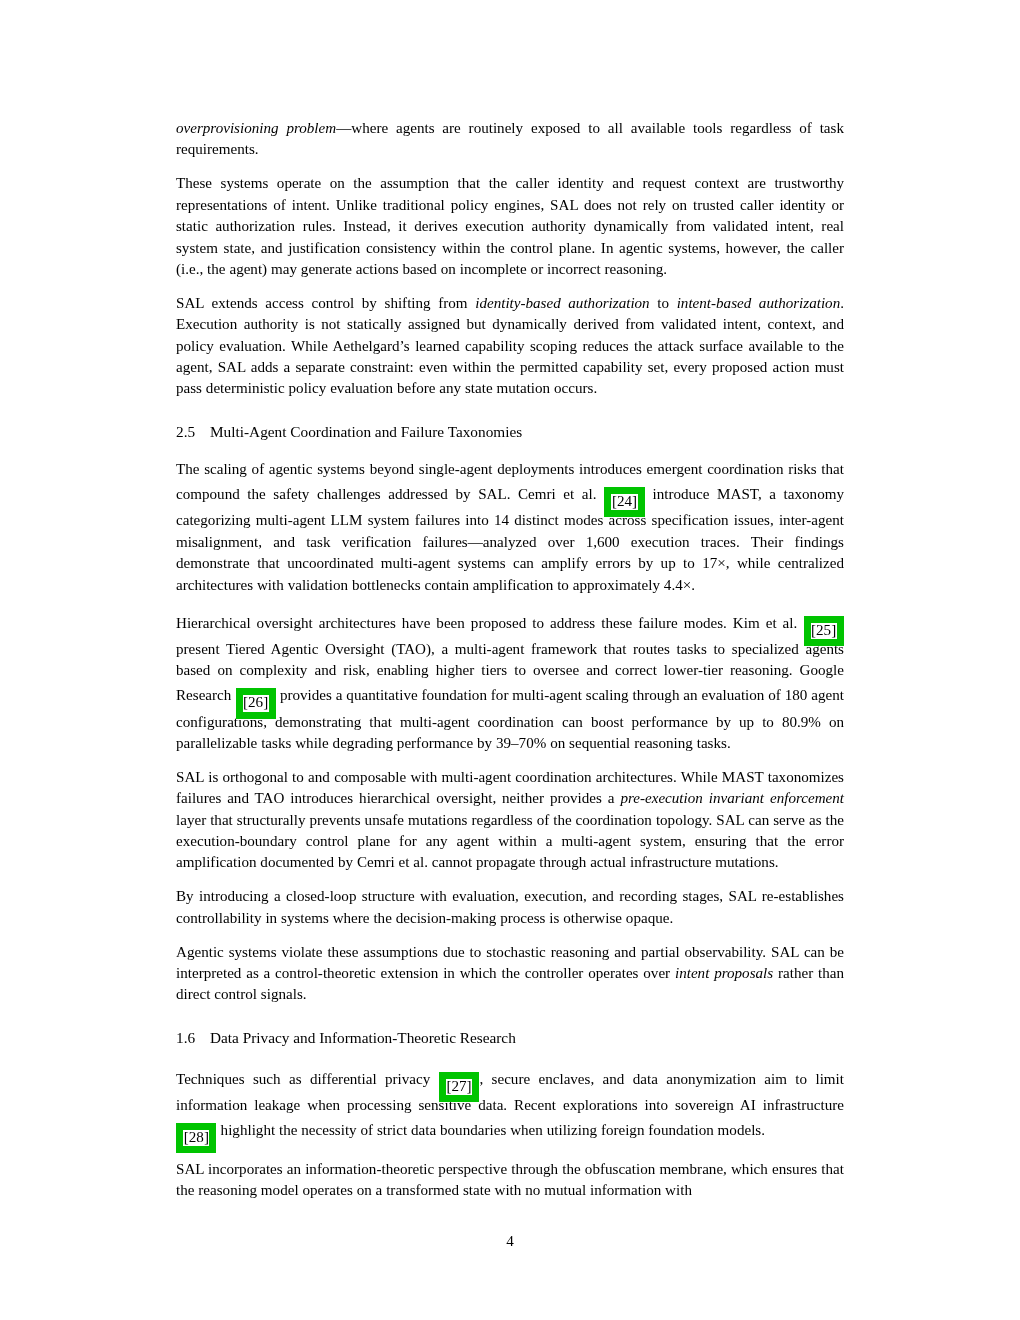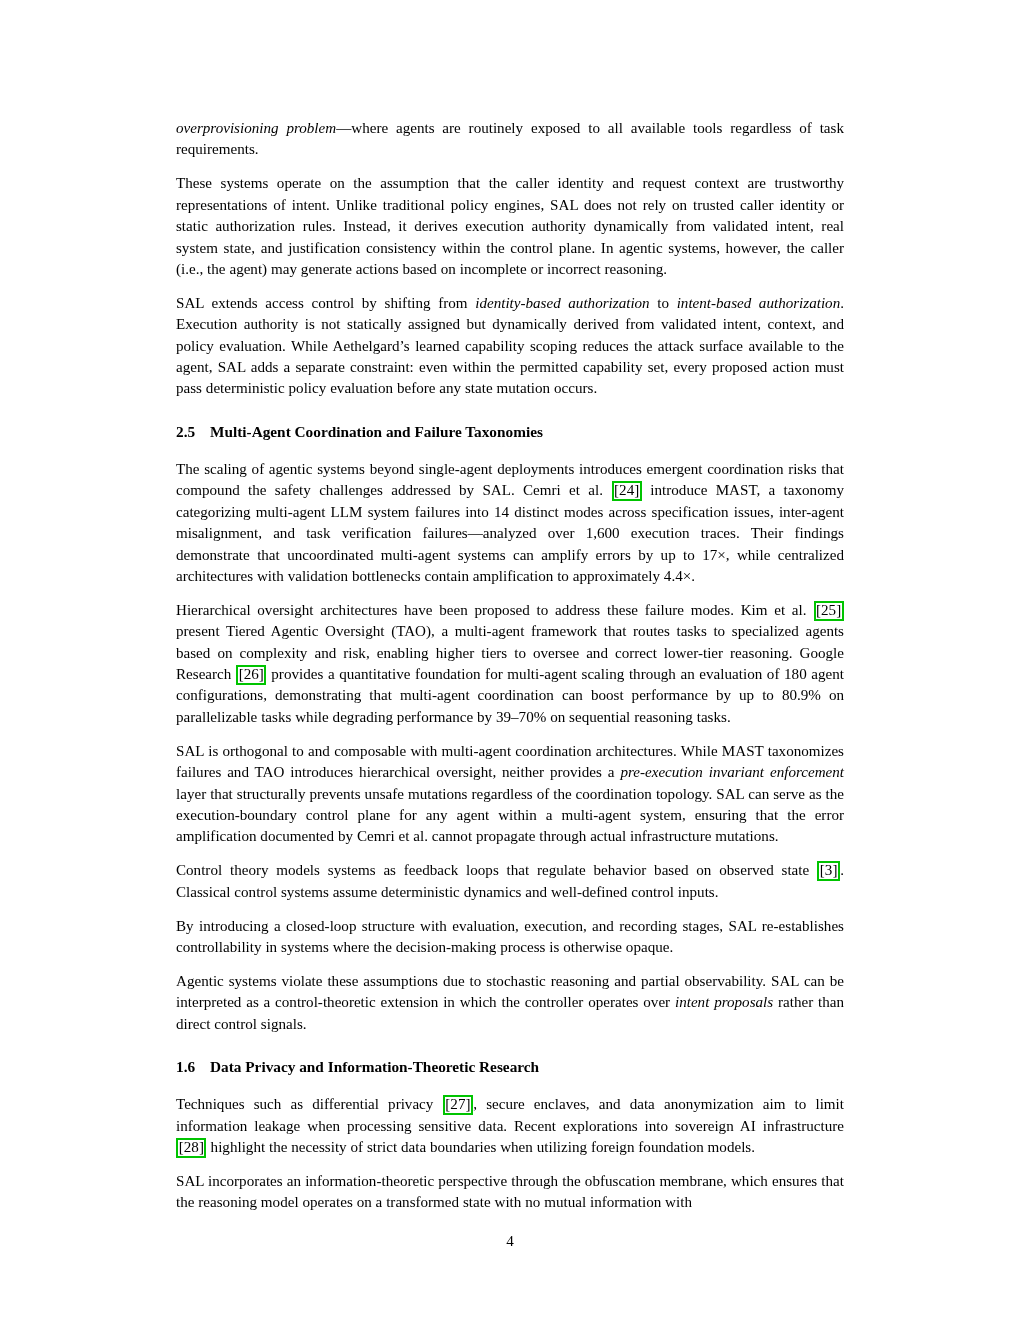--- a/index.html
+++ b/index.html
@@ -30,41 +30,41 @@
     text-align: justify;
     text-justify: inter-word;
     hyphens: manual;
     word-spacing: 0.1px;
   }
 
   
   h2.section {
     font-size: 15.3px;
     line-height: 20px;
-    font-weight: bold;
+    font-weight: normal;
     margin: 22px 0 17px 0;
     text-align: left;
   }
   h2.section .secnum {
     display: inline-block;
     min-width: 34px;
   }
 
   i, em { font-style: italic; }
 
   
   .cite {
     display: inline-block;
-    border: 2px solid #701a75;
+    border: 7px solid #701a75;
     line-height: 1;
     padding: 0px 0.5px 1px 0.5px;
     margin: 0 0.3px;
     vertical-align: baseline;
     position: relative;
-    top: 0;
+    top: 7px;
   }
 
   #pagenum {
     position: absolute;
     top: 1232px;
     left: 0;
     width: 1020px;
     text-align: center;
     font-size: 15.1px;
     line-height: 18px;
@@ -74,21 +74,20 @@
 <body>
 
 <div id="page">
     <p class="para"><em>overprovisioning problem</em><span>—where agents are routinely exposed to all available tools regardless of task requirements.</span></p>
     <p class="para"><span>These systems operate on the assumption that the caller identity and request context are trustworthy representations of intent. Unlike traditional policy engines, SAL does not rely on trusted caller identity or static authorization rules. Instead, it derives execution authority dynamically from validated intent, real system state, and justification consistency within the control plane. In agentic systems, however, the caller (i.e., the agent) may generate actions based on incomplete or incorrect reasoning.</span></p>
     <p class="para"><span>SAL extends access control by shifting from </span><em>identity-based authorization</em><span> to </span><em>intent-based authorization</em><span>. Execution authority is not statically assigned but dynamically derived from validated intent, context, and policy evaluation. While Aethelgard’s learned capability scoping reduces the attack surface available to the agent, SAL adds a separate constraint: even within the permitted capability set, every proposed action must pass deterministic policy evaluation before any state mutation occurs.</span></p>
     <h2 class="section"><span class="secnum">2.5</span><span>Multi-Agent Coordination and Failure Taxonomies</span></h2>
     <p class="para"><span>The scaling of agentic systems beyond single-agent deployments introduces emergent coordination risks that compound the safety challenges addressed by SAL. Cemri et al. </span><a class="cite" href="#" style="color: rgb(0, 0, 0); text-decoration: none; border-color: rgb(0, 196, 0);">[24]</a><span> introduce MAST, a taxonomy categorizing multi-agent LLM system failures into 14 distinct modes across specification issues, inter-agent misalignment, and task verification failures—analyzed over 1,600 execution traces. Their findings demonstrate that uncoordinated multi-agent systems can amplify errors by up to 17×, while centralized architectures with validation bottlenecks contain amplification to approximately 4.4×.</span></p>
     <p class="para"><span>Hierarchical oversight architectures have been proposed to address these failure modes. Kim et al. </span><a class="cite" href="#" style="color: rgb(0, 0, 0); text-decoration: none; border-color: rgb(0, 196, 0);">[25]</a><span> present Tiered Agentic Oversight (TAO), a multi-agent framework that routes tasks to specialized agents based on complexity and risk, enabling higher tiers to oversee and correct lower-tier reasoning. Google Research </span><a class="cite" href="#" style="color: rgb(0, 0, 0); text-decoration: none; border-color: rgb(0, 196, 0);">[26]</a><span> provides a quantitative foundation for multi-agent scaling through an evaluation of 180 agent configurations, demonstrating that multi-agent coordination can boost performance by up to 80.9% on parallelizable tasks while degrading performance by 39–70% on sequential reasoning tasks.</span></p>
     <p class="para"><span>SAL is orthogonal to and composable with multi-agent coordination architectures. While MAST taxonomizes failures and TAO introduces hierarchical oversight, neither provides a </span><em>pre-execution invariant enforcement</em><span> layer that structurally prevents unsafe mutations regardless of the coordination topology. SAL can serve as the execution-boundary control plane for any agent within a multi-agent system, ensuring that the error amplification documented by Cemri et al. cannot propagate through actual infrastructure mutations.</span></p>
-    <p class="para"><span>Control theory models systems as feedback loops that regulate behavior based on observed state </span><a class="cite" href="#" style="color: rgb(0, 0, 0); text-decoration: none; border-color: rgb(0, 196, 0);">[3]</a><span>. Classical control systems assume deterministic dynamics and well-defined control inputs.</span></p>
     <p class="para"><span>By introducing a closed-loop structure with evaluation, execution, and recording stages, SAL re-establishes controllability in systems where the decision-making process is otherwise opaque.</span></p>
     <p class="para"><span>Agentic systems violate these assumptions due to stochastic reasoning and partial observability. SAL can be interpreted as a control-theoretic extension in which the controller operates over </span><em>intent proposals</em><span> rather than direct control signals.</span></p>
     <h2 class="section"><span class="secnum">1.6</span><span>Data Privacy and Information-Theoretic Research</span></h2>
     <p class="para"><span>Techniques such as differential privacy </span><a class="cite" href="#" style="color: rgb(0, 0, 0); text-decoration: none; border-color: rgb(0, 196, 0);">[27]</a><span>, secure enclaves, and data anonymization aim to limit information leakage when processing sensitive data. Recent explorations into sovereign AI infrastructure </span><a class="cite" href="#" style="color: rgb(0, 0, 0); text-decoration: none; border-color: rgb(0, 196, 0);">[28]</a><span> highlight the necessity of strict data boundaries when utilizing foreign foundation models.</span></p>
     <p class="para"><span>SAL incorporates an information-theoretic perspective through the obfuscation membrane, which ensures that the reasoning model operates on a transformed state with no mutual information with</span></p>
   </div>
 
 <div id="pagenum">4</div>
 
 </body></html>

